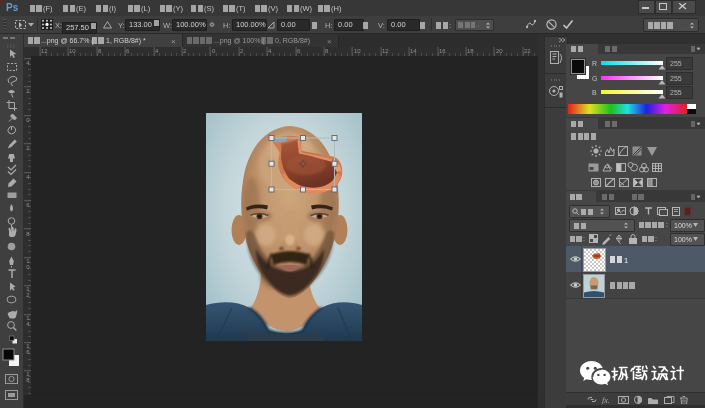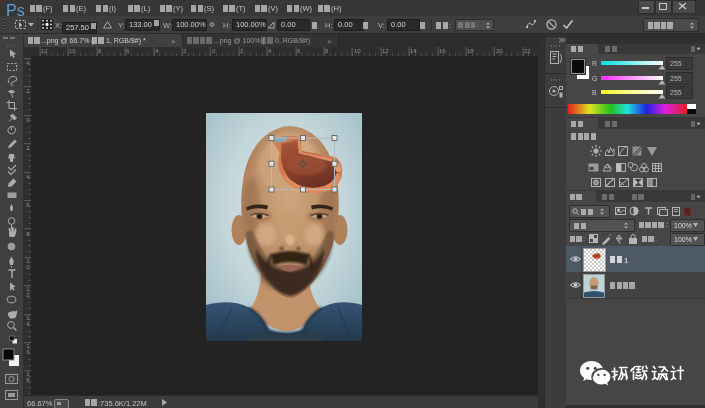--- a/index.html
+++ b/index.html
@@ -26,21 +26,21 @@
 #canvas{left:31px;top:56px;width:507px;height:339px;background:#232323}
 #status{left:24px;top:395px;width:514px;height:13px;background:#3c3c3c;border-top:1px solid #2a2a2a}
 #rightcol{left:538px;top:34px;width:167px;height:374px;background:#303030}
 .panel{position:absolute;left:28px;width:139px;background:#464646}
 </style></head>
 <body>
 <div id="app">
 
 <div id="menubar" class="ab">
  <div class="ab" style="left:0;top:0;width:3px;height:3px;background:#5a2a22"></div>
- <div class="ab" style="left:6px;top:2px;font-size:16px;font-weight:normal;color:#5e9fd4;letter-spacing:0">Ps</div>
+ <div class="ab" style="left:6px;top:2px;font-size:10px;font-weight:bold;color:#5e9fd4;letter-spacing:0">Ps</div>
  <i class="b" style="left:30px;top:5px;width:12px;height:7px"></i>
       <span class="ab t7" style="left:43px;top:5px">(F)</span>
  <i class="b" style="left:63px;top:5px;width:12px;height:7px"></i>
       <span class="ab t7" style="left:76px;top:5px">(E)</span>
  <i class="b" style="left:96px;top:5px;width:12px;height:7px"></i>
       <span class="ab t7" style="left:109px;top:5px">(I)</span>
  <i class="b" style="left:128px;top:5px;width:12px;height:7px"></i>
       <span class="ab t7" style="left:141px;top:5px">(L)</span>
  <i class="b" style="left:160px;top:5px;width:12px;height:7px"></i>
       <span class="ab t7" style="left:173px;top:5px">(Y)</span>
@@ -331,31 +331,20 @@
   <rect x="63" y="74" width="5" height="5"></rect>
   <rect x="94.5" y="74" width="5" height="5"></rect>
   <rect x="126" y="74" width="5" height="5"></rect>
  </g>
  <g stroke="#44484e" stroke-width="1" fill="none" opacity=".8">
   <circle cx="97" cy="50.7" r="2.4"></circle>
   <path d="M97,46.5 L97,48.2 M97,53.2 L97,54.9 M92.8,50.7 L94.5,50.7 M99.5,50.7 L101.2,50.7"></path>
  </g>
 </svg>
 
-<div id="status" class="ab">
- <span class="ab" style="left:3px;top:3px;font-size:7.5px;color:#c2c2c2">66.67%</span>
- <div class="ab" style="left:30px;top:3px;width:13px;height:8px;border:1px solid #8a8a8a;border-radius:2px;background:#4a4a4a">
-  <div class="ab" style="left:2px;top:2px;width:4px;height:3px;background:#9a9a9a"></div>
- </div>
- <i class="b" style="left:61px;top:3px;width:12px;height:7px"></i>
- <span class="ab" style="left:74px;top:3px;font-size:7.5px;color:#c2c2c2">:735.6K/1.22M</span>
- <svg class="ab" style="left:138px;top:3px" width="6" height="7">
-        <path d="M0,0 L5,3.5 L0,7 Z" fill="#a8a8a8"></path>
-      </svg>
-</div>
 
 <div id="rightcol" class="ab">
 
  <div class="ab" style="left:6px;top:2px;width:22px;height:372px;background:#3c3c3c;border:1px solid #2c2c2c;border-bottom:none">
   <svg class="ab" style="left:13px;top:1px" width="8" height="5">
           <path d="M1,0 l3,2 l-3,2 M4,0 l3,2 l-3,2" fill="none" stroke="#999" stroke-width="1"></path>
         </svg>
   <div class="ab" style="left:6px;top:8px;width:10px;height:2px;background:repeating-linear-gradient(90deg,#666 0 1px,transparent 1px 2.5px)"></div>
   <svg class="ab" style="left:3px;top:13px" width="16" height="16">
     <rect x="2.5" y="1.5" width="8" height="12" fill="none" stroke="#b0b0b0"></rect>
@@ -585,16 +574,32 @@
 
    <g transform="translate(40,0)">
             <path d="M2.5,2.5 L4,4.5 M1,7.5 H5 M3.5,7.5 V13 Q3.5,15 1.5,15.5 M3.5,13 L5.5,15 M8,3 H13.5 Q13,6 10.5,7.5 M13.5,3 Q14.5,6 16.5,7 M7.5,10 H16 M8.5,10 Q8,13 6.5,15.5 M15,10 Q15.5,13.5 16.5,15.5 M11.5,10 L9,15.5 M11.5,10 L15,15.5"></path>
           </g>
 
    <g transform="translate(59,0)">
             <path d="M2.5,2.5 L4,4.5 M1,7.5 H5 M3.5,7.5 V13 Q3.5,15 1.5,15.5 M3.5,13 L5.5,15 M7,6.5 H14 M10.5,2.5 V15.5"></path>
           </g>
  </svg>
 
+  <div class="ab" style="left:0;top:190px;width:139px;height:13px;background:#3d3d3d;border-top:1px solid #2f2f2f">
+   <svg class="ab" style="left:20px;top:2px" width="112" height="9">
+    <g fill="none" stroke="#adadad" stroke-width="1">
+     <path d="M2,4.5 a2,2 0 0,1 2,-2 l2,0 M10,4.5 a2,2 0 0,1 -2,2 l-2,0 M4.5,4.5 l3,0" transform="translate(0,0)"></path>
+     <text x="16" y="7.5" font-size="8" font-style="italic" fill="#adadad" stroke="none" font-family="Liberation Serif">fx.</text>
+     <rect x="32.5" y="1.5" width="10" height="7"></rect>
+              <circle cx="37.5" cy="5" r="2.2"></circle>
+     <circle cx="52" cy="4.8" r="3.6"></circle>
+              <path d="M52,1.2 a3.6,3.6 0 0,1 0,7.2 Z" fill="#adadad"></path>
+     <path d="M62.5,3.5 l3,0 l1,1.5 l5,0 l0,4 l-9,0 Z" fill="#adadad"></path>
+     <rect x="78.5" y="2.5" width="7" height="6"></rect>
+              <path d="M81,2.5 v-1 h7 v6 h-2" stroke-width=".9"></path>
+     <path d="M94,3 h7 M95,3 l0.6,6 h5 l0.6,-6 M96.5,1.5 h2.5 M97,4.5 v3 M99,4.5 v3" stroke-width=".9"></path>
+    </g>
+   </svg>
+  </div>
   <div class="ab" style="left:0;top:203px;width:139px;height:3px;background:#2f2f2f"></div>
  </div>
 </div>
 
 </div>
 </body></html>

